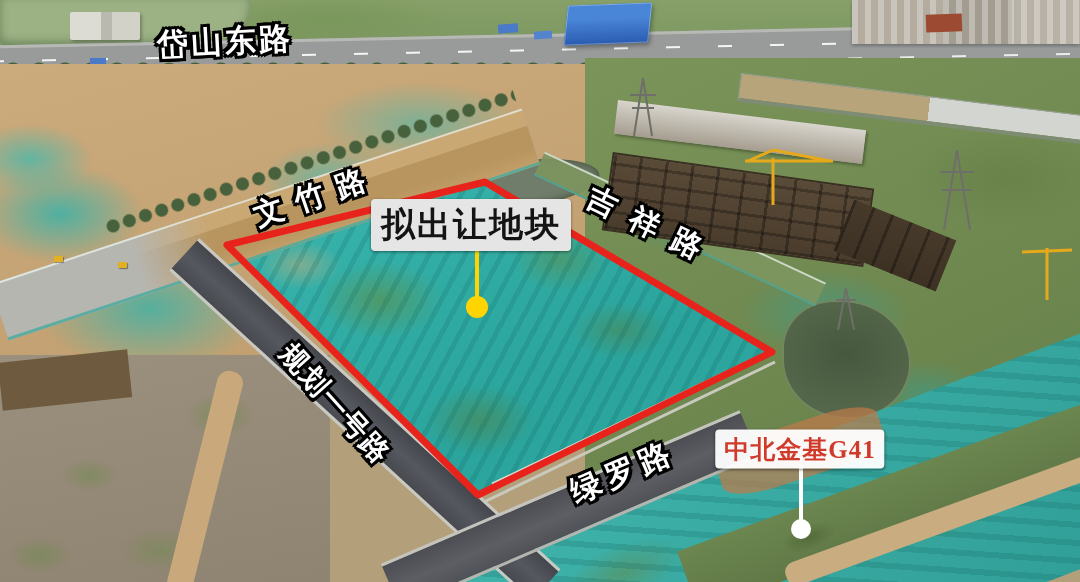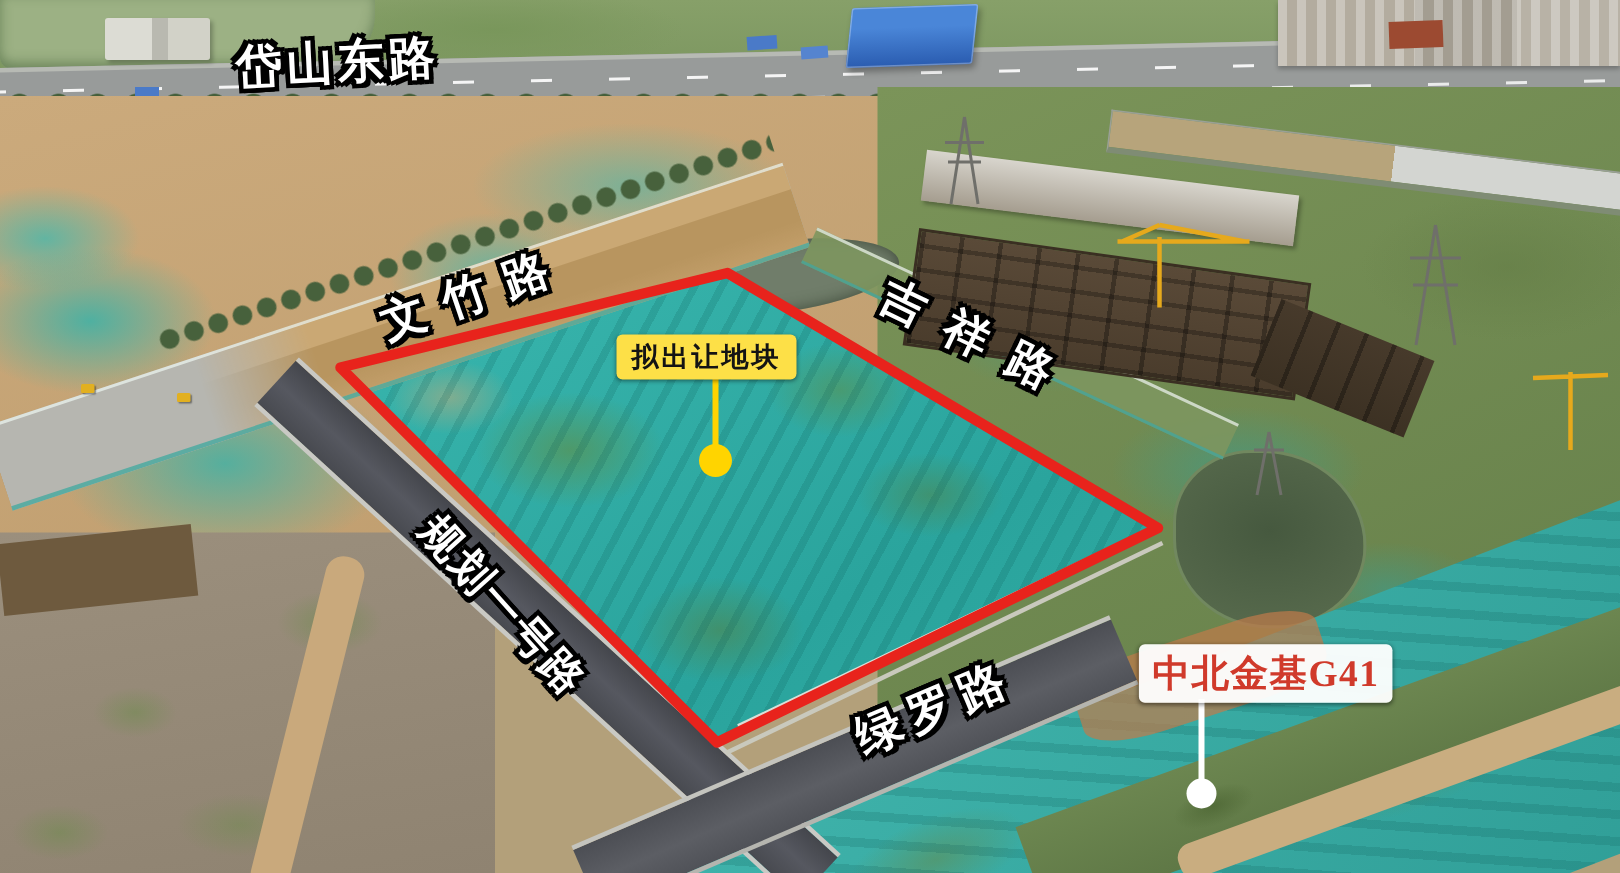--- a/index.html
+++ b/index.html
@@ -146,26 +146,26 @@
     font-family:"Liberation Sans",sans-serif;
     transform:translate(-50%,-50%) rotate(var(--rot,0deg));
     text-shadow:
       -3px -3px 0 #000,3px -3px 0 #000,-3px 3px 0 #000,3px 3px 0 #000,
       -3px 0 0 #000,3px 0 0 #000,0 -3px 0 #000,0 3px 0 #000,
       -2px -2px 0 #000,2px 2px 0 #000,2px -2px 0 #000,-2px 2px 0 #000;}
   .callout{
     position:absolute;transform:translate(-50%,-50%);white-space:nowrap;
     font-weight:bold;text-align:center;border-radius:4px;
     box-shadow:0 1px 3px rgba(0,0,0,.45);}
-  #callout-parcel{left:471px;top:238px;background:#fde047;color:#141414;
-    font-size:18px;letter-spacing:2px;padding:3px 10px;
+  #callout-parcel{left:471px;top:225px;background:#e5e5e5;color:#141414;
+    font-size:34px;letter-spacing:2px;padding:3px 10px;
     font-family:"Liberation Sans",sans-serif;}
   #callout-project{left:800px;top:449px;background:rgba(255,255,255,.95);color:#D03A2B;
     font-size:25px;letter-spacing:1px;padding:3px 9px;
-    font-family:"Liberation Serif",serif;margin-left:44px;}
+    font-family:"Liberation Serif",serif;}
 </style>
 </head>
 <body>
 
 <div class="stage">
 
   <div class="abs" id="zone-top-green"></div>
   <div class="abs" id="water-pond"></div>
   <div class="abs" id="highway"></div>
   <div class="abs" id="trees-row"></div>

